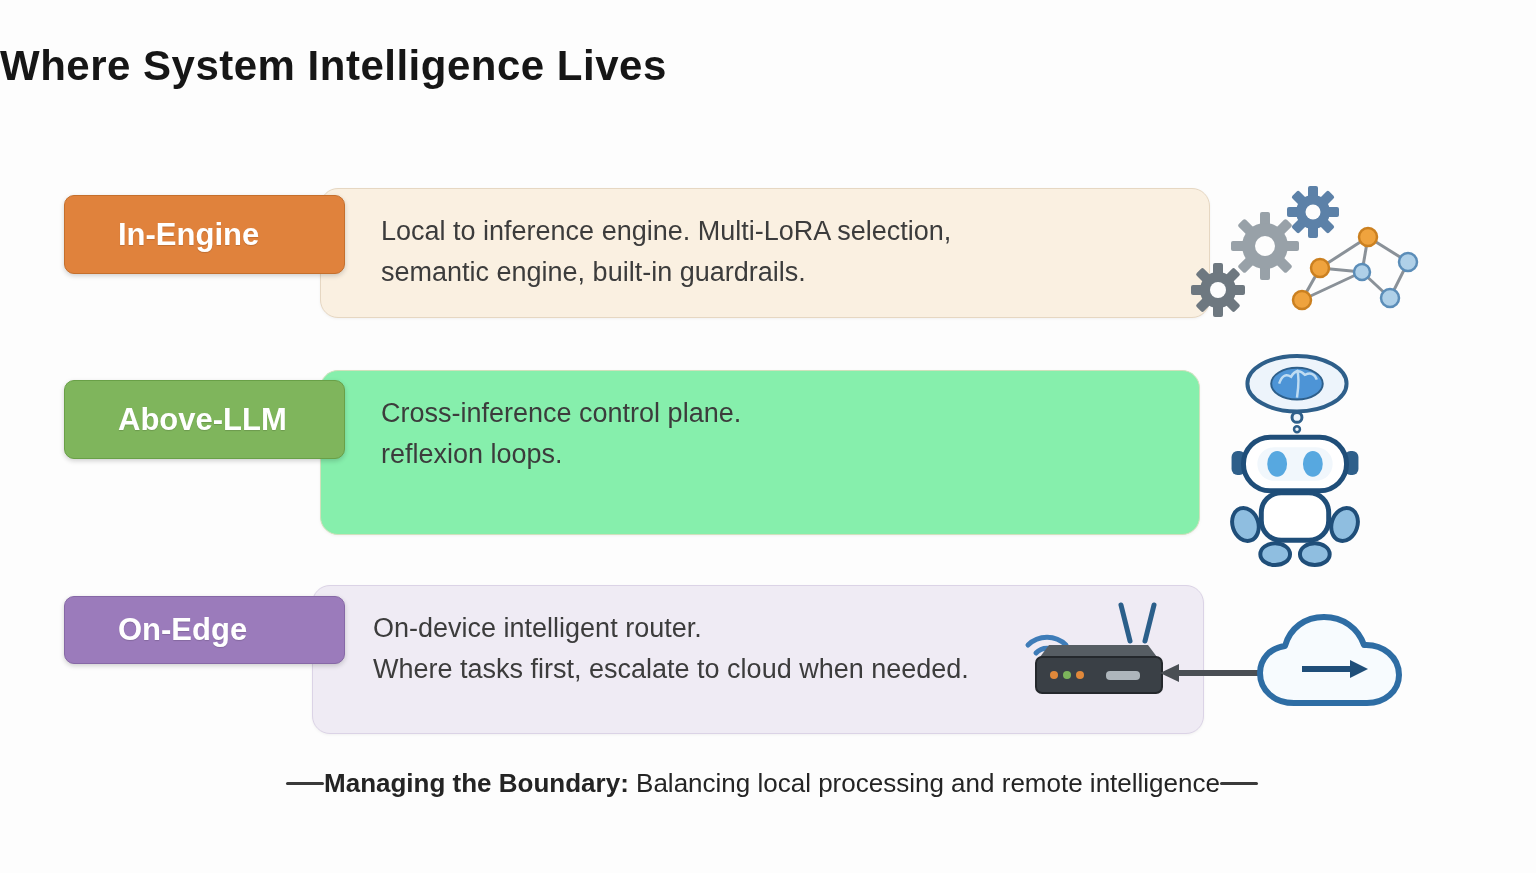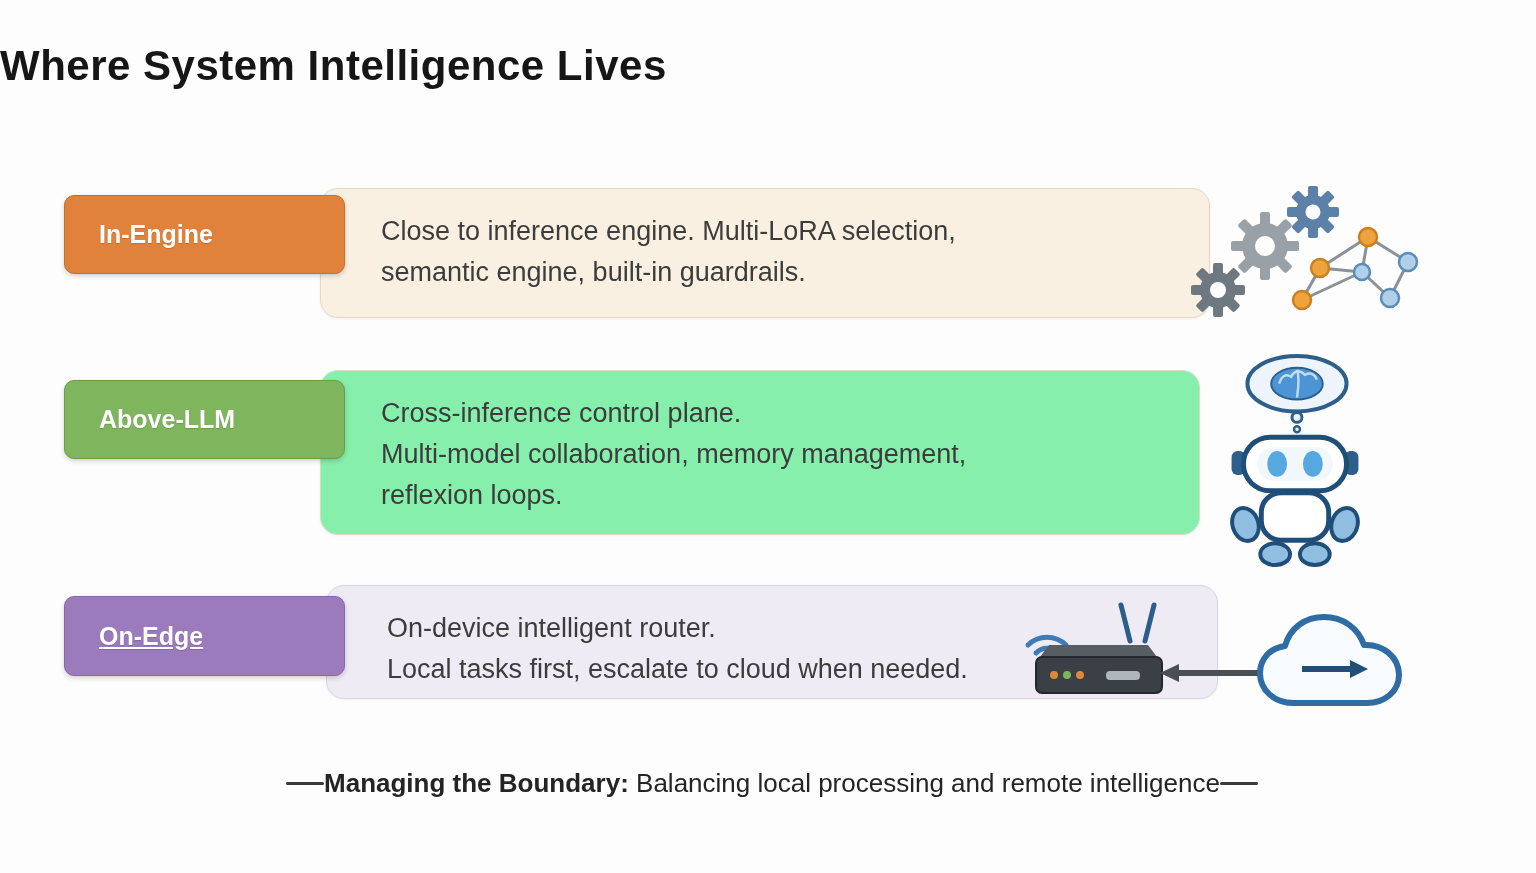--- a/index.html
+++ b/index.html
@@ -42,23 +42,23 @@
   }
 
   .label-box {
     position: absolute;
     width: 281px;
     height: 79px;
     border-radius: 10px;
     border: 1px solid rgba(0,0,0,0.15);
     display: flex;
     align-items: center;
-    padding-left: 34px;
+    padding-left: 53px;
     color: #ffffff;
-    font-size: 25px;
+    font-size: 31px;
     font-weight: 700;
     box-shadow: 0 2px 5px rgba(0,0,0,0.18);
     text-shadow: 0 1px 1px rgba(0,0,0,0.15);
   }
 
   .icon-cluster { position: absolute; }
 
   .footer {
     position: absolute;
     top: 768px;
@@ -80,21 +80,21 @@
 </style>
 </head>
 <body>
 
 <div class="canvas">
 
   <div class="title">Where System Intelligence Lives</div>
 
   <div class="desc-box" style="left: 320px; top: 188px; width: 890px; height: 130px; background: rgb(250, 240, 225); border-color: rgb(230, 215, 194);">
     <div class="desc-text">
-      <div>Close to inference engine. Multi-LoRA selection,</div>
+      <div>Local to inference engine. Multi-LoRA selection,</div>
       <div>semantic engine, built-in guardrails.</div>
     </div>
   </div>
   <div class="label-box" style="left: 64px; top: 195px; background: rgb(224, 130, 60); border-color: rgb(197, 111, 44);">
     <span>In-Engine</span>
   </div>
 
   <svg class="icon-cluster" style="left:1180px; top:178px;" width="250" height="150" viewBox="0 0 250 150">
 
     <g transform="translate(38,112)" fill="#6E7880">
@@ -140,21 +140,20 @@
         <circle cx="228" cy="84" r="9" fill="#AFD0E8" stroke="#5B8DB8"></circle>
         <circle cx="182" cy="94" r="8" fill="#AFD0E8" stroke="#5B8DB8"></circle>
         <circle cx="210" cy="120" r="9" fill="#AFD0E8" stroke="#5B8DB8"></circle>
       </g>
     </g>
   </svg>
 
   <div class="desc-box" style="left: 320px; top: 370px; width: 880px; height: 165px; background: #86efac; border-color: rgb(208, 225, 188);">
     <div class="desc-text">
       <div>Cross-inference control plane.</div>
-      <div>Multi-model collaboration, memory management,</div>
       <div>reflexion loops.</div>
     </div>
   </div>
   <div class="label-box" style="left: 64px; top: 380px; background: rgb(127, 181, 92); border-color: rgb(105, 160, 71);">
     <span>Above-LLM</span>
   </div>
 
   <svg class="icon-cluster" style="left:1205px; top:348px;" width="180" height="228" viewBox="0 0 180 230">
 
     <g>
@@ -174,27 +173,27 @@
       <ellipse cx="72" cy="117" rx="10" ry="13" fill="#57A8E0"></ellipse>
       <ellipse cx="108" cy="117" rx="10" ry="13" fill="#57A8E0"></ellipse>
       <rect x="56" y="146" width="68" height="48" rx="20" fill="#ffffff" stroke="#1F4E79" stroke-width="5"></rect>
       <ellipse cx="40" cy="178" rx="13" ry="17" fill="#8FBEE0" stroke="#1F4E79" stroke-width="4" transform="rotate(-18 40 178)"></ellipse>
       <ellipse cx="140" cy="178" rx="13" ry="17" fill="#8FBEE0" stroke="#1F4E79" stroke-width="4" transform="rotate(18 140 178)"></ellipse>
       <ellipse cx="70" cy="208" rx="15" ry="11" fill="#8FBEE0" stroke="#1F4E79" stroke-width="4"></ellipse>
       <ellipse cx="110" cy="208" rx="15" ry="11" fill="#8FBEE0" stroke="#1F4E79" stroke-width="4"></ellipse>
     </g>
   </svg>
 
-  <div class="desc-box" style="left: 326px; top: 585px; width: 892px; height: 114px; background: rgb(239, 235, 244); border-color: rgb(219, 211, 230);">
+  <div class="desc-box" style="left: 312px; top: 585px; width: 892px; height: 149px; background: rgb(239, 235, 244); border-color: rgb(219, 211, 230);">
     <div class="desc-text">
       <div>On-device intelligent router.</div>
-      <div>Local tasks first, escalate to cloud when needed.</div>
+      <div>Where tasks first, escalate to cloud when needed.</div>
     </div>
   </div>
-  <div class="label-box" style="left: 64px; top: 596px; height: 80px; background: rgb(155, 123, 187); border-color: rgb(134, 104, 166); text-decoration: underline;">
+  <div class="label-box" style="left: 64px; top: 596px; height: 68px; background: rgb(155, 123, 187); border-color: rgb(134, 104, 166);">
     <span>On-Edge</span>
   </div>
 
   <svg class="icon-cluster" style="left:1002px; top:593px;" width="430" height="135" viewBox="0 0 430 135">
 
     <g stroke="#3E7CB8" stroke-width="5" fill="none" stroke-linecap="round">
       <path d="M 34 60 A 15 15 0 0 1 56 60"></path>
       <path d="M 26 52 A 27 27 0 0 1 64 52"></path>
       <circle cx="45" cy="68" r="4" fill="#3E7CB8" stroke="none"></circle>
     </g>

